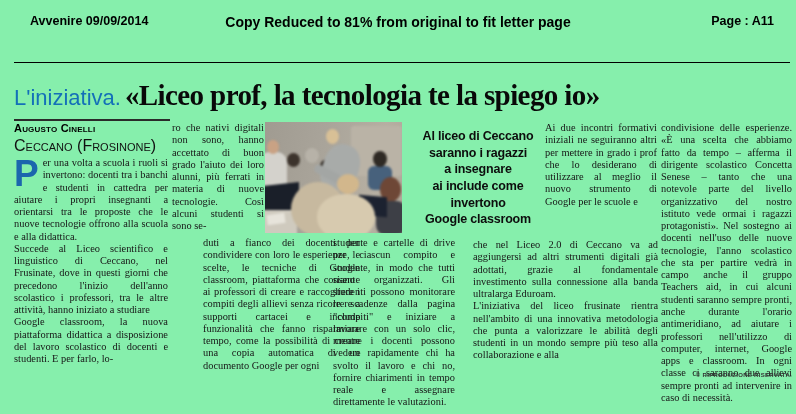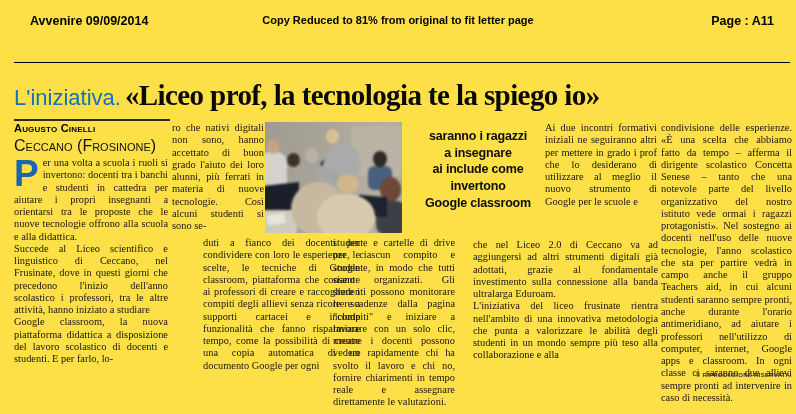--- a/index.html
+++ b/index.html
@@ -1,21 +1,21 @@
 <!DOCTYPE html>
 <html><head>
 <meta charset="utf-8">
 <style>
   html,body{margin:0;padding:0;background:#ffffff;}
-  .page{position:relative;width:796px;height:414px;background:#fde047;overflow:hidden;
+  .page{position:relative;width:796px;height:414px;background:#86efac;overflow:hidden;
         font-family:"Liberation Serif",serif;color:#151515;}
   
   .hdr{position:absolute;top:14px;font-family:"Liberation Sans",sans-serif;font-weight:bold;color:#000;}
   .hdr-left{left:30px;font-size:12.5px;}
-  .hdr-center{left:0;right:0;text-align:center;font-size:11px;}
+  .hdr-center{left:0;right:0;text-align:center;font-size:14px;}
   .hdr-right{right:22px;font-size:12.5px;}
   
   .rule-top{position:absolute;left:14px;right:6px;top:62px;height:1px;background:#000;}
   .byline-rule{position:absolute;left:14px;top:119px;width:156px;height:2px;background:#2a2a2a;}
   
   .headline{position:absolute;left:14px;top:79px;width:782px;white-space:nowrap;}
   .kicker{font-family:"Liberation Sans",sans-serif;font-weight:normal;font-size:22px;color:#1470b8;}
   .title{font-family:"Liberation Serif",serif;font-weight:bold;font-size:29px;color:#090909;letter-spacing:-0.6px;}
   
   .byline{position:absolute;left:14px;top:122px;font-family:Liberation Sans, sans-serif;line-height:1.25;}
@@ -124,20 +124,21 @@
       <div class="ph ph-hair-big1"></div>
       <div class="ph ph-hair-big2"></div>
     </div>
   </div>
 
   <div class="col col2w">duti a fianco dei docenti per condividere con loro le esperienze, le scelte, le tecniche di Google classroom, piattaforma che consente ai professori di creare e raccogliere i compiti degli allievi senza ricorrere a supporti cartacei e include funzionalità che fanno risparmiare tempo, come la possibilità di creare una copia automatica di un documento Google per ogni</div>
 
   <div class="col col3">studente e cartelle di drive per ciascun compito e studente, in modo che tutti siano organizzati. Gli studenti possono monitorare le scadenze dalla pagina "compiti" e iniziare a lavorare con un solo clic, mentre i docenti possono vedere rapidamente chi ha svolto il lavoro e chi no, fornire chiarimenti in tempo reale e assegnare direttamente le valutazioni.</div>
 
   <div class="callout">
+    <div>Al liceo di Ceccano</div>
     <div>saranno i ragazzi</div>
     <div>a insegnare</div>
     <div>ai include come</div>
     <div>invertono</div>
     <div>Google classroom</div>
   </div>
 
   <div class="col col4n">Ai due incontri formativi iniziali ne seguiranno altri per mettere in grado i prof che lo desiderano di utilizzare al meglio il nuovo strumento di Google per le scuole e</div>
 
   <div class="col col4w">

